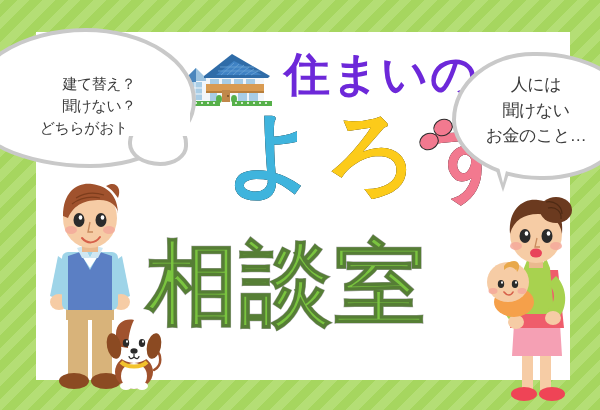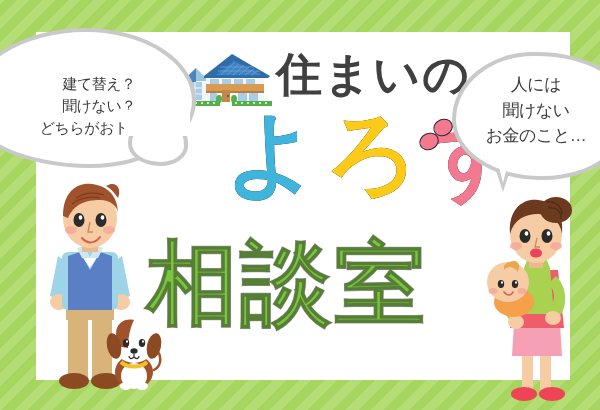--- a/index.html
+++ b/index.html
@@ -80,22 +80,22 @@
     z-index:7;
   }
   
   .title-word{
     position:absolute;z-index:5;
     font-family:"DejaVu Sans","Liberation Sans",sans-serif;
     font-weight:bold;
     white-space:nowrap;
   }
   #title-sumaino{
-    left:276px;top:44px;
-    font-size:46px;color:#404040;
+    left:284px;top:44px;
+    font-size:46px;color:#6d28d9;
     letter-spacing:2px;
   }
   #title-yorozu{
     left:186px;top:108px;
     font-size:92px;line-height:1;
     letter-spacing:6px;
     margin-left:39px;
   }
   #title-yorozu .ch1{color:#3fb4dd;}
   #title-yorozu .ch2{color:#fccb1a;}

